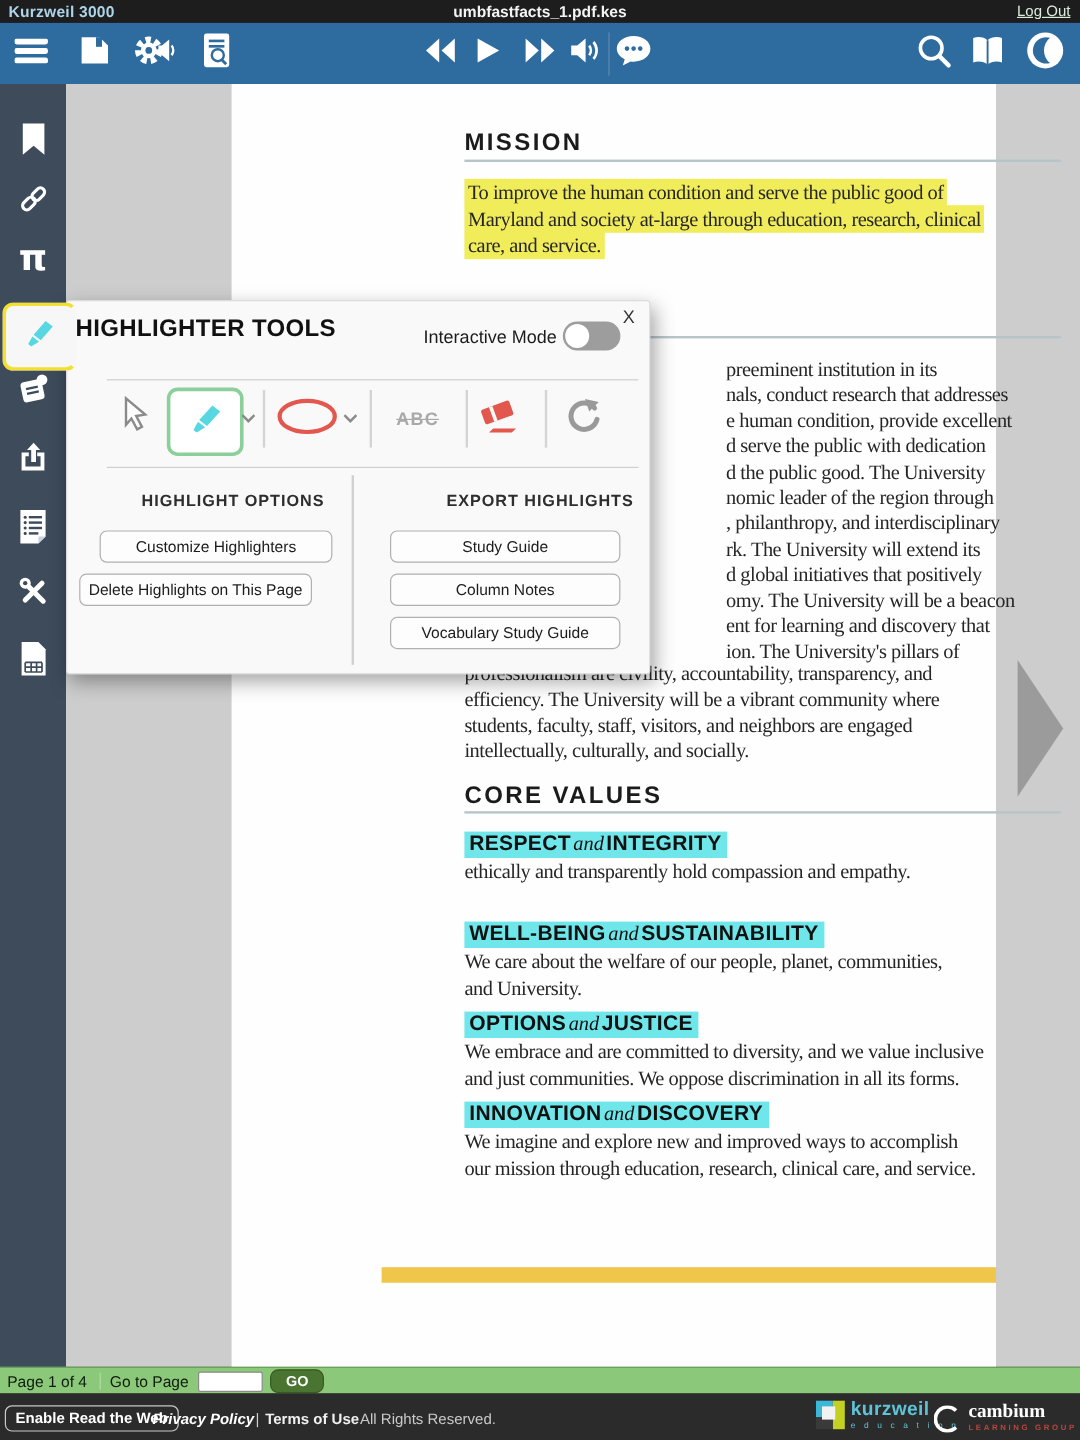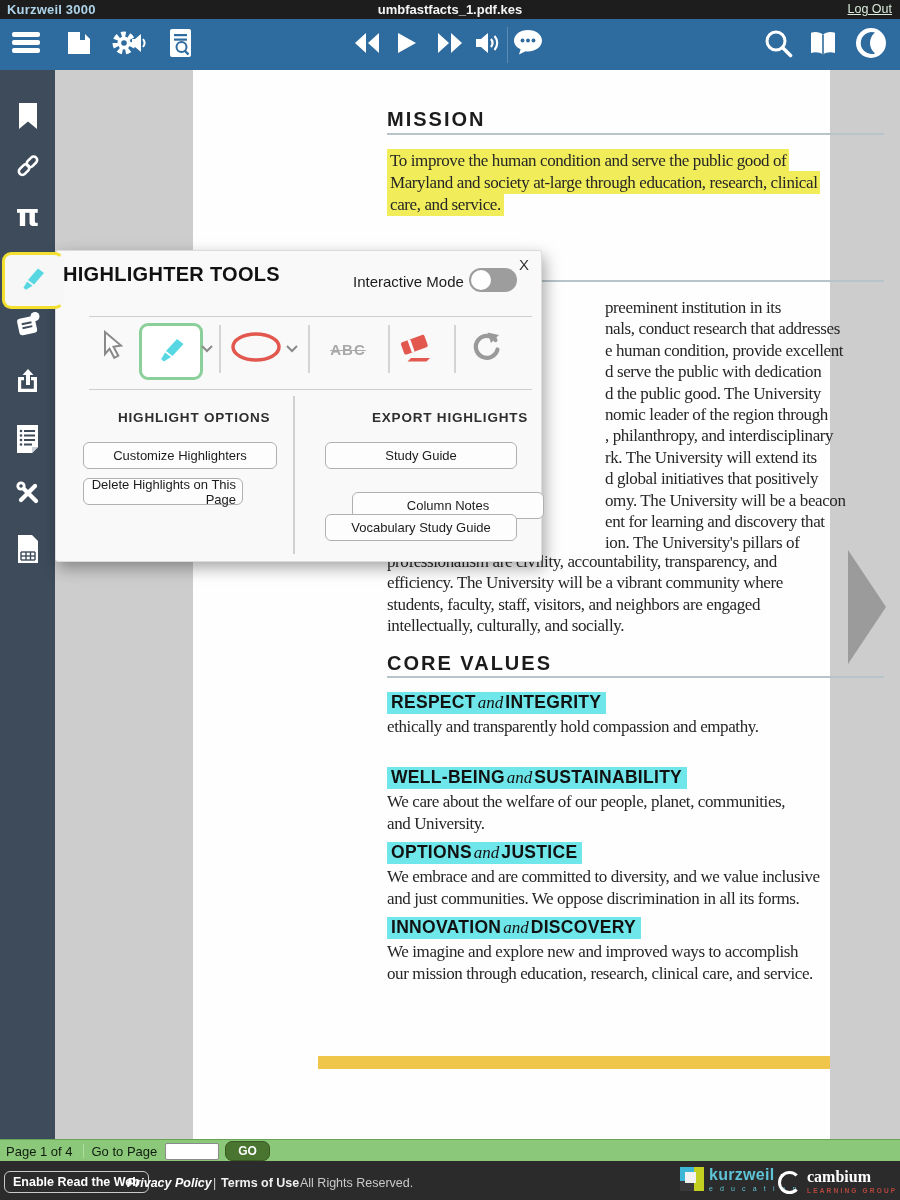--- a/index.html
+++ b/index.html
@@ -443,23 +443,23 @@
       </span>
     </div>
 
     <div class="p-hr" style="top:138px;"></div>
     <div class="col-sep"></div>
 
     <div class="p-sec" style="left:62px;">HIGHLIGHT OPTIONS</div>
     <div class="p-sec" style="left:316px;">EXPORT HIGHLIGHTS</div>
 
     <button class="p-btn" style="left:27px;top:191px;width:194px;">Customize Highlighters</button>
-    <button class="p-btn" style="left:27px;top:227px;width:160px;text-align:right;">Delete Highlights on This Page</button>
+    <button class="p-btn" style="left:10px;top:227px;width:194px;text-align:right;">Delete Highlights on This Page</button>
     <button class="p-btn" style="left:269px;top:191px;width:192px;">Study Guide</button>
-    <button class="p-btn" style="left:269px;top:241px;width:192px;margin-left:27px;">Column Notes</button>
+    <button class="p-btn" style="left:269px;top:227px;width:192px;">Column Notes</button>
     <button class="p-btn" style="left:269px;top:263px;width:192px;">Vocabulary Study Guide</button>
   </div>
 
   <div class="pagenav">
     <span class="pn-text">Page 1 of 4</span>
     <span class="pn-sep"></span>
     <span class="pn-text" style="margin-left:0;">Go to Page</span>
     <input class="pn-input" value="" style="">
     <button class="pn-go">GO</button>
   </div>

